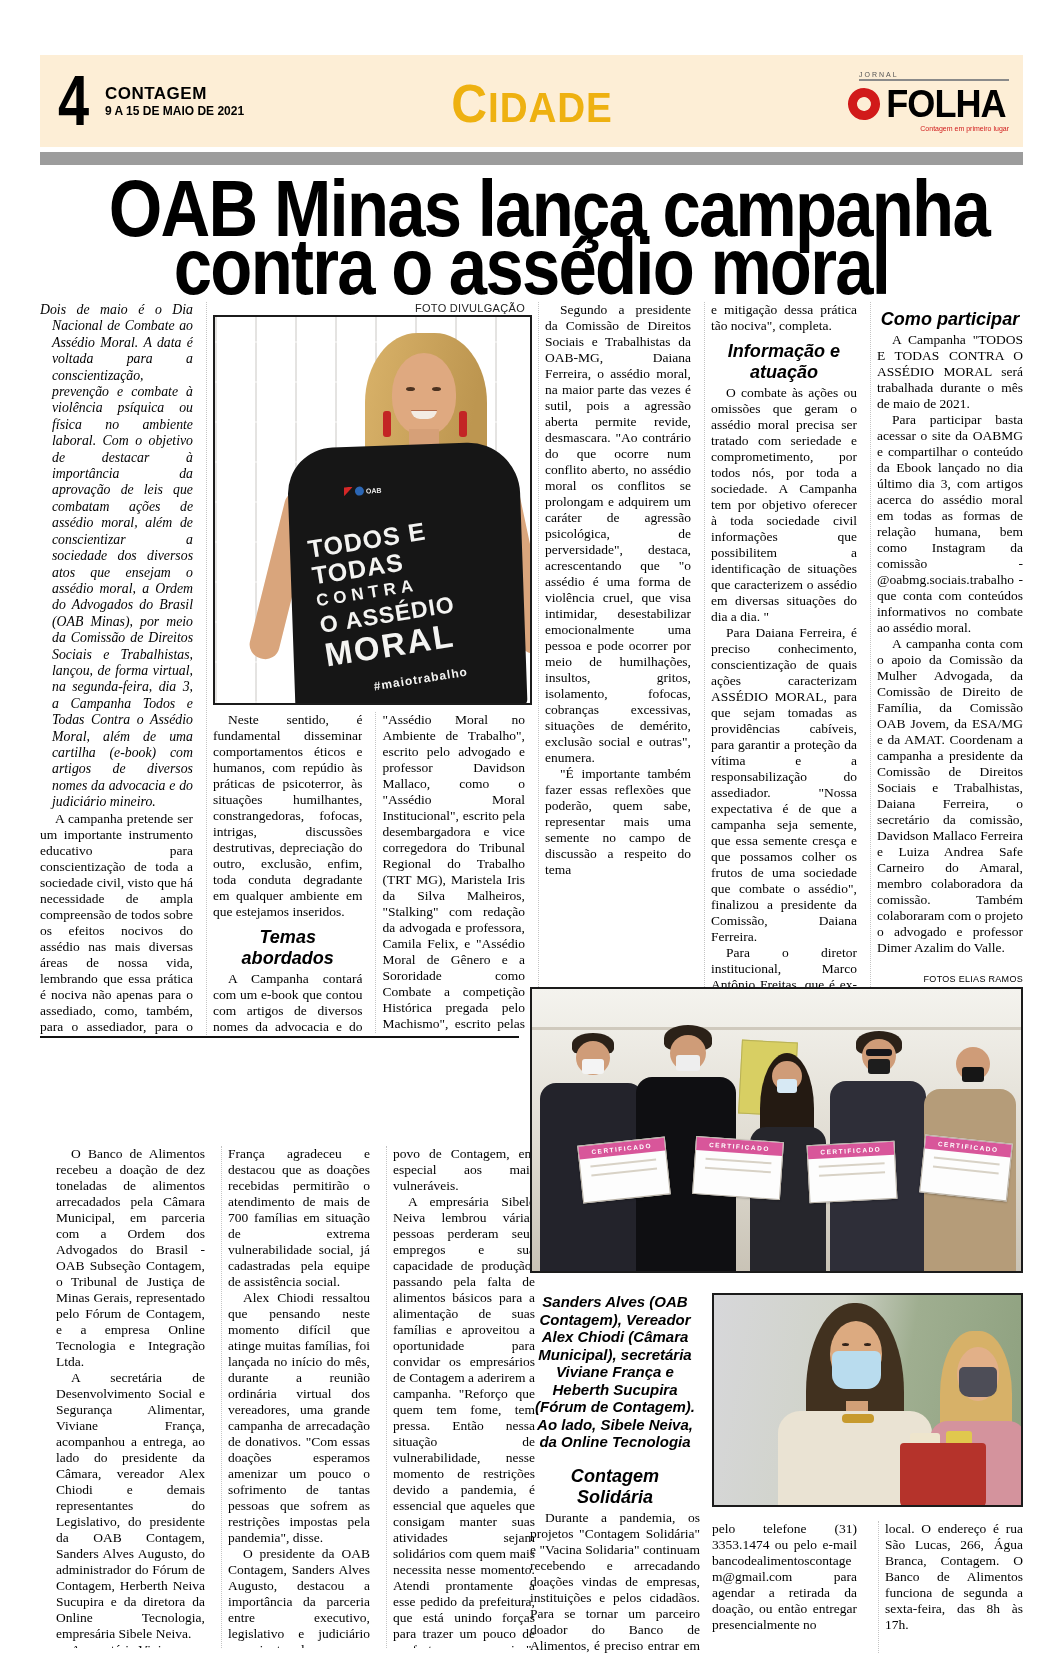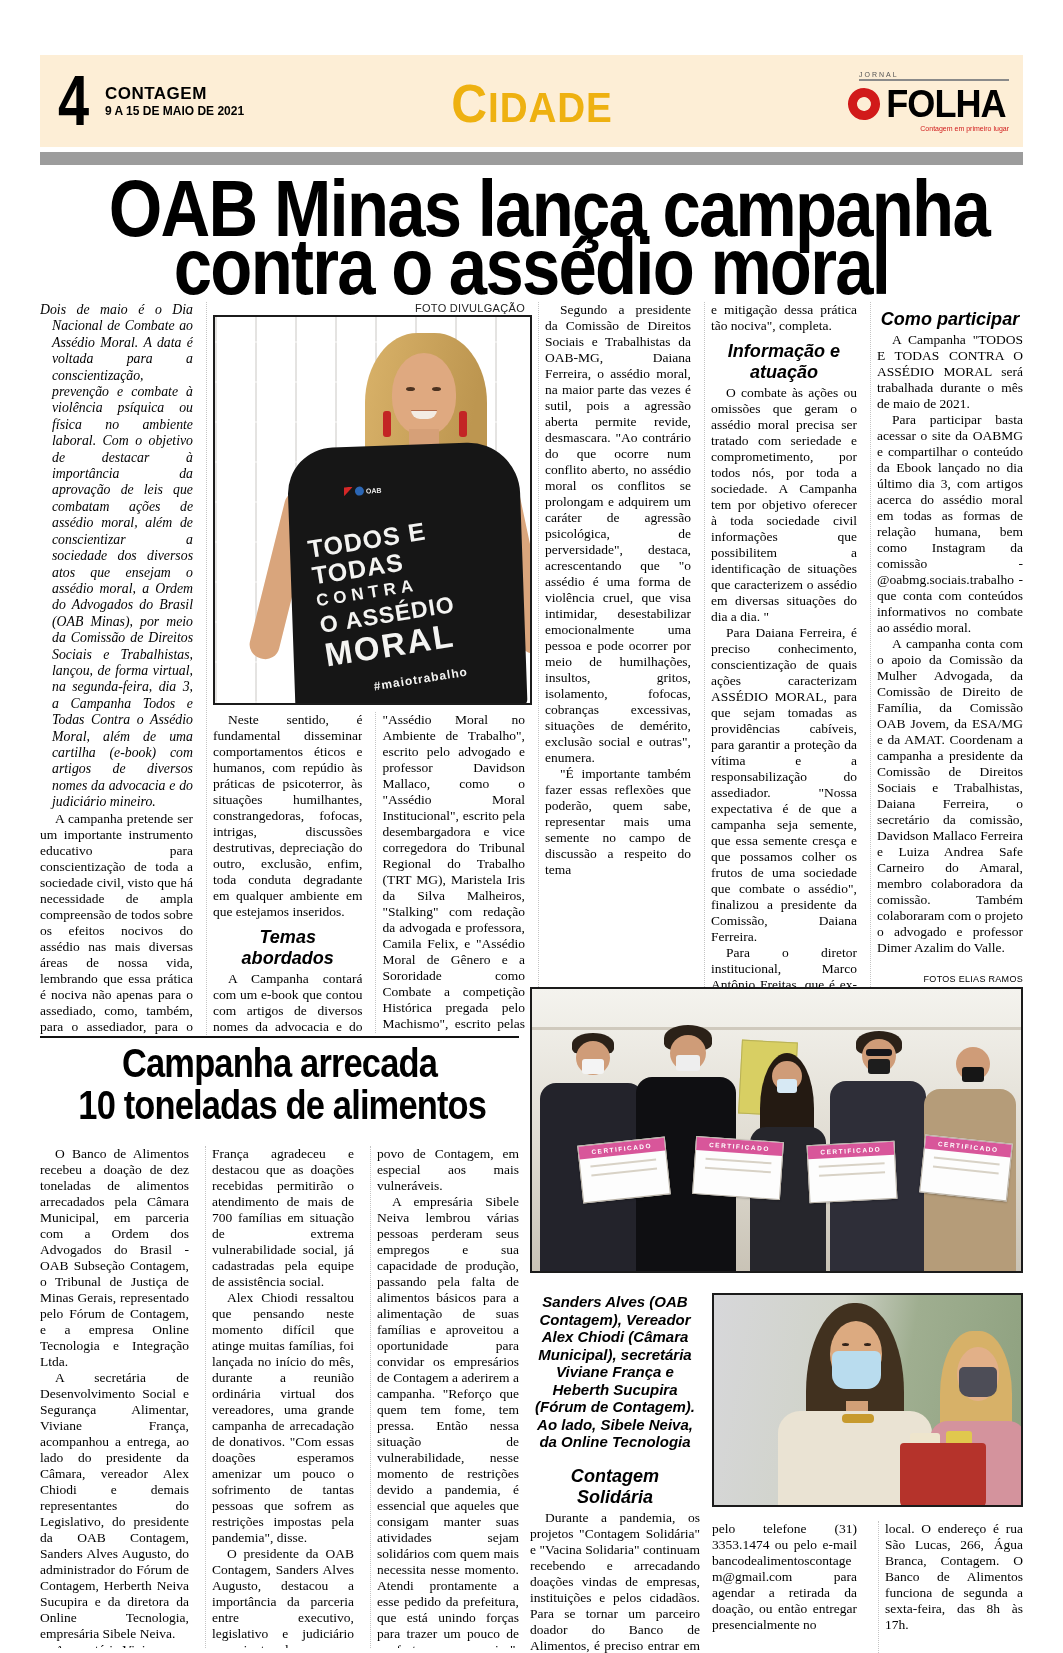--- a/index.html
+++ b/index.html
@@ -49,21 +49,21 @@
              transform:scaleX(0.95); }
   .credit { font-family:"Liberation Sans",sans-serif; font-size:11px; letter-spacing:.3px;
             text-align:right; color:#222; height:13px; }
 
   .a1body { position:absolute; left:40px; top:302px; width:983px; height:733px; display:flex; gap:13px; }
   .colN { width:153px; overflow:hidden; }
   .mid  { width:319px; }
   .rl   { border-left:1px dotted #c4c4c4; padding-left:6px; }
   .midcols { display:flex; gap:13px; margin-top:7px; height:321px; overflow:hidden; }
 
-  .a2cols { position:absolute; left:40px; top:1146px; width:479px; height:502px; display:flex; gap:16px; }
+  .a2cols { position:absolute; left:56px; top:1146px; width:479px; height:502px; display:flex; gap:16px; }
   .a2col { width:151px; overflow:hidden; }
 
   .credit2 { position:absolute; left:530px; top:974px; width:493px; text-align:right;
              font-family:"Liberation Sans",sans-serif; font-size:9px; letter-spacing:.3px; }
 
   .capcol { position:absolute; left:530px; top:1293px; width:170px; height:360px; overflow:hidden; }
   .cap { font:italic bold 15px/17.5px "Liberation Sans",sans-serif; text-align:center; }
   .capcol .subhead { margin-top:14px; }
 
   .bottomcols { position:absolute; left:712px; top:1521px; width:311px; height:132px; display:flex; gap:21px; }
@@ -239,24 +239,20 @@
 
     <div class="colN rl">
       <div class="subhead">Como participar</div>
       <p class="bt ind">A Campanha "TODOS E TODAS CONTRA O ASSÉDIO MORAL será trabalhada durante o mês de maio de 2021.</p>
       <p class="bt ind">Para participar basta acessar o site da OABMG e compartilhar o conteúdo da Ebook lançado no dia último dia 3, com artigos acerca do assédio moral em todas as formas de relação humana, bem como Instagram da comissão - @oabmg.sociais.trabalho - que conta com conteúdos informativos no combate ao assédio moral.</p>
       <p class="bt ind">A campanha conta com o apoio da Comissão da Mulher Advogada, da Comissão de Direito de Família, da Comissão OAB Jovem, da ESA/MG e da AMAT. Coordenam a campanha a presidente da Comissão de Direitos Sociais e Trabalhistas, Daiana Ferreira, o secretário da comissão, Davidson Mallaco Ferreira e Luiza Andrea Safe Carneiro do Amaral, membro colaboradora da comissão. Também colaboraram com o projeto o advogado e professor Dimer Azalim do Valle.</p>
     </div>
   </div>
 
   <div class="divider"></div>
-  <div class="h2wrap">
-    <div class="h2line">Campanha arrecada</div>
-    <div class="h2line">10 toneladas de alimentos</div>
-  </div>
 
   <div class="a2cols">
     <div class="a2col">
       <p class="bt ind">O Banco de Alimentos recebeu a doação de dez toneladas de alimentos arrecadados pela Câmara Municipal, em parceria com a Ordem dos Advogados do Brasil - OAB Subseção Contagem, o Tribunal de Justiça de Minas Gerais, representado pelo Fórum de Contagem, e a empresa Online Tecnologia e Integração Ltda.</p>
       <p class="bt ind">A secretária de Desenvolvimento Social e Segurança Alimentar, Viviane França, acompanhou a entrega, ao lado do presidente da Câmara, vereador Alex Chiodi e demais representantes do Legislativo, do presidente da OAB Contagem, Sanders Alves Augusto, do administrador do Fórum de Contagem, Herberth Neiva Sucupira e da diretora da Online Tecnologia, empresária Sibele Neiva.</p>
       <p class="bt ind">A secretária Viviane</p>
     </div>
     <div class="a2col rl">
       <p class="bt">França agradeceu e destacou que as doações recebidas permitirão o atendimento de mais de 700 famílias em situação de extrema vulnerabilidade social, já cadastradas pela equipe de assistência social.</p>
       <p class="bt ind">Alex Chiodi ressaltou que pensando neste momento difícil que atinge muitas famílias, foi lançada no início do mês, durante a reunião ordinária virtual dos vereadores, uma grande campanha de arrecadação de donativos. "Com essas doações esperamos amenizar um pouco o sofrimento de tantas pessoas que sofrem as restrições impostas pela pandemia", disse.</p>

